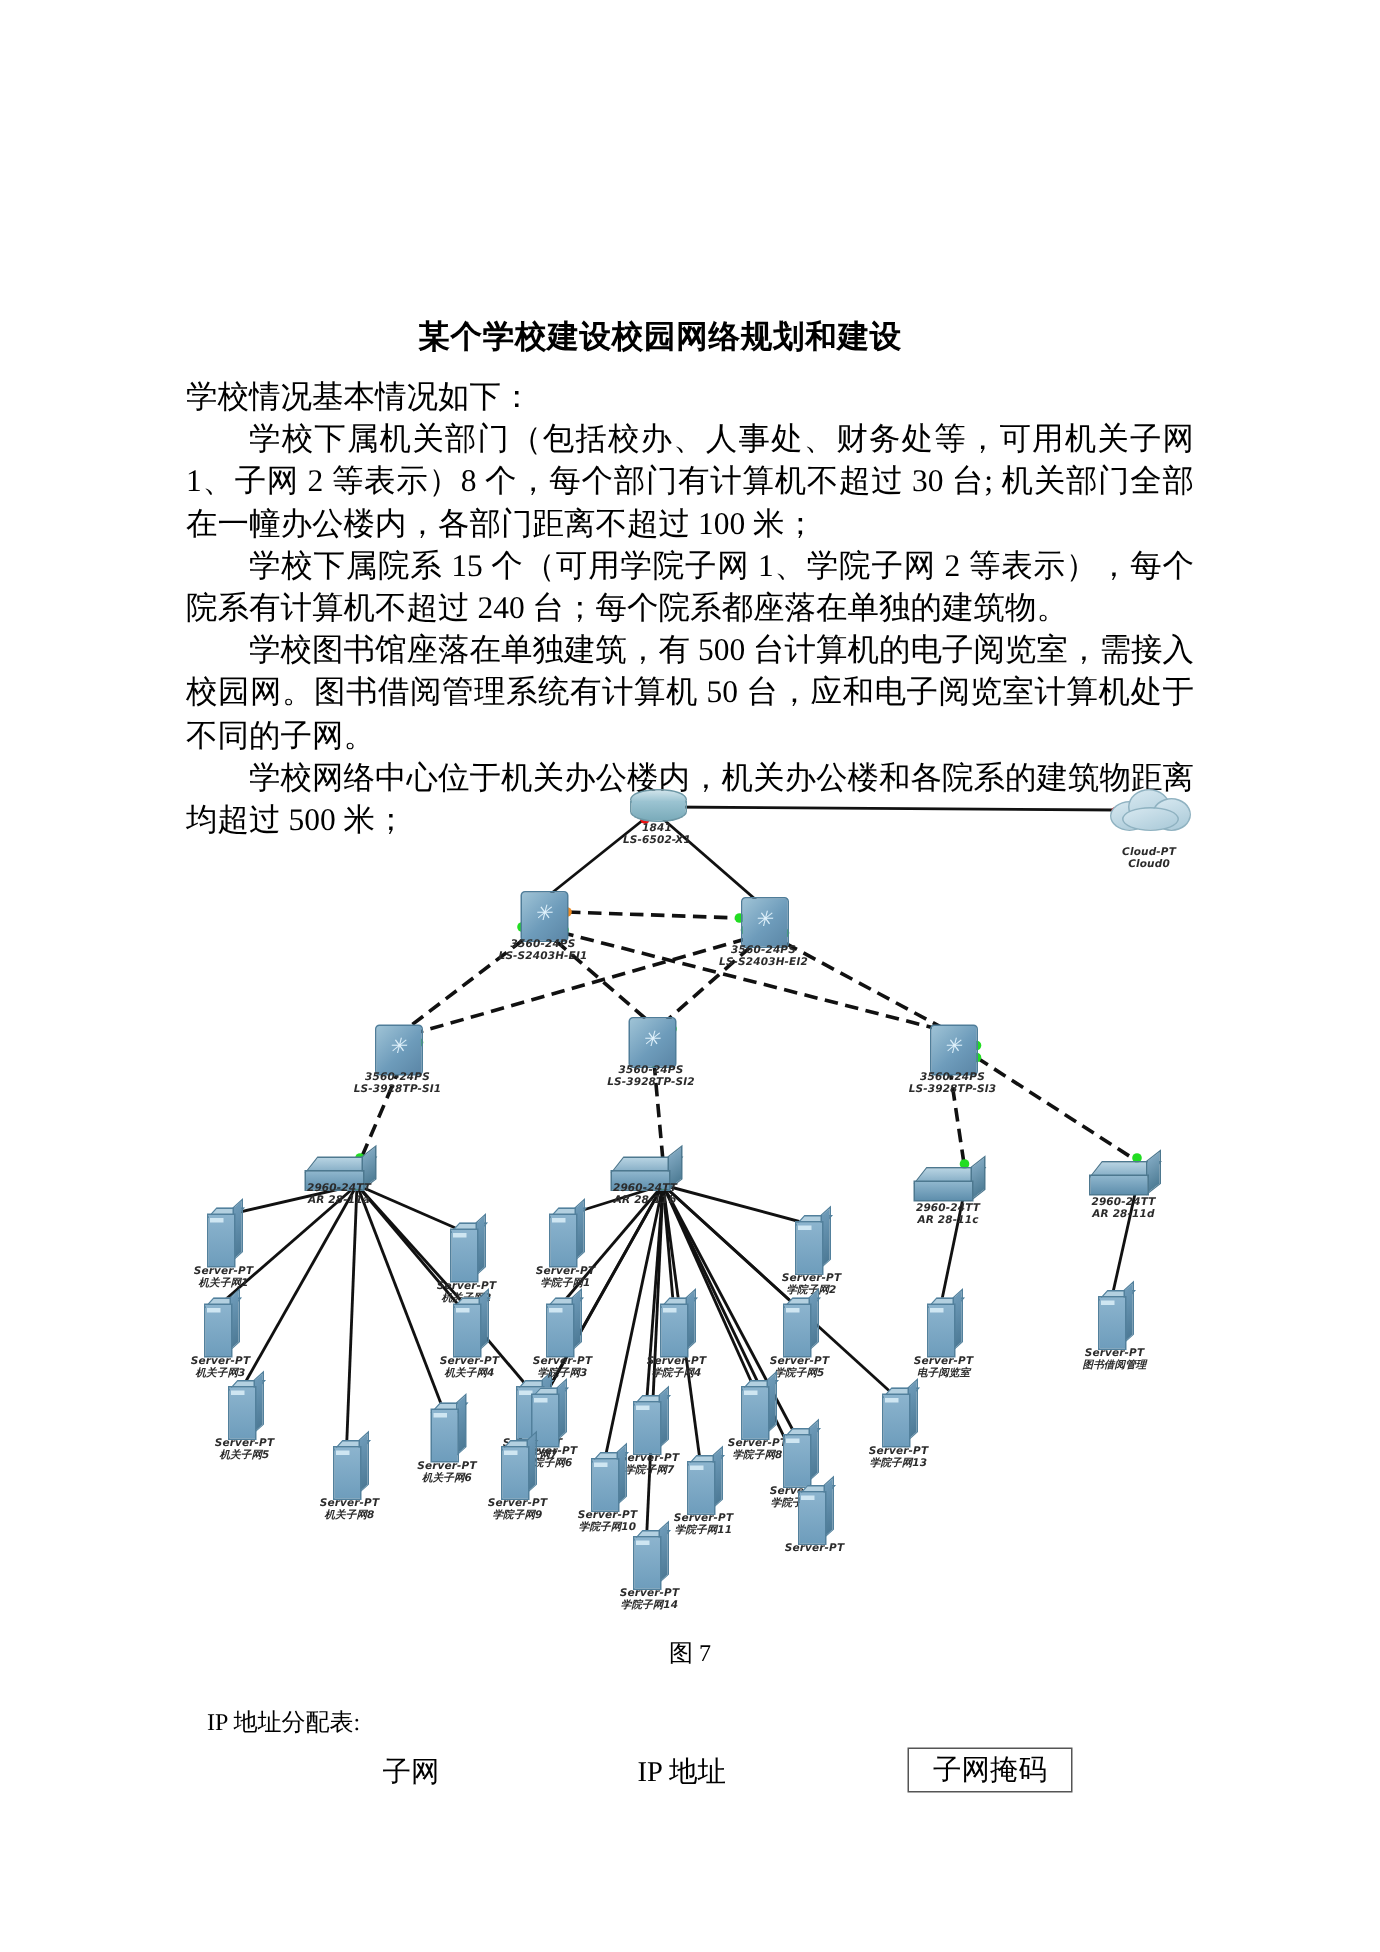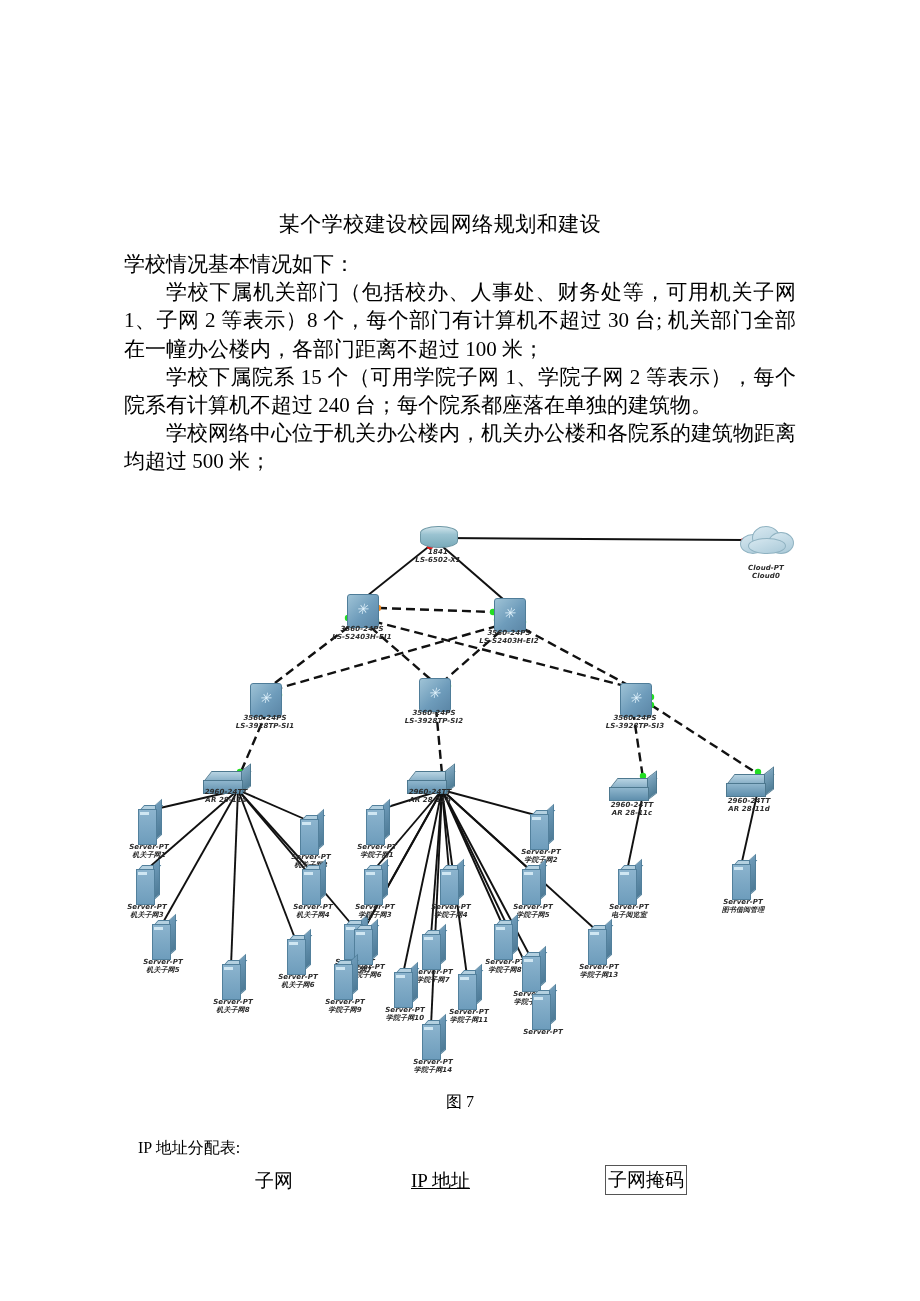--- a/index.html
+++ b/index.html
@@ -5,21 +5,21 @@
   html,body{margin:0;padding:0;background:#ffffff;}
   body{
     width:920px;height:1301px;position:relative;overflow:hidden;
     font-family:"Liberation Serif","DejaVu Serif",serif;
     color:#000;
   }
   .page{position:absolute;left:0;top:0;width:920px;height:1301px;}
 
   .doc-title{
     position:absolute;left:0;top:196px;width:880px;text-align:center;
-    font-size:21px;font-weight:normal;letter-spacing:.5px;
+    font-size:21px;font-weight:bold;letter-spacing:.5px;
   }
   .body-text{
     position:absolute;left:124px;top:250px;width:672px;
     font-size:21px;line-height:28.2px;text-align:justify;
   }
   .body-text p{margin:0;}
   .indent{text-indent:2em;}
 
   
   .diagram{
@@ -105,34 +105,35 @@
     transform:skewY(-42deg);transform-origin:top left;
   }
   .srv-ico .led{position:absolute;left:2px;top:7px;width:9px;height:3px;background:#cfe6f2;}
 
   .fig-caption{
     position:absolute;left:0;top:1092px;width:920px;text-align:center;font-size:16px;
   }
   .ip-table-title{position:absolute;left:138px;top:1138px;font-size:16px;}
   .tbl-head{position:absolute;top:1168px;font-size:19px;}
   .tbl-head.c1{left:255px;}
-  .tbl-head.c2{left:411px;text-decoration:underline;}
-  .tbl-head.c3{left:605px;border:1px solid #555;padding:1px 2px;top:1165px;}
+  .tbl-head.c2{left:425px;}
+  .tbl-head.c3{left:605px;border:1px solid #555;padding:1px 16px;top:1165px;}
 </style>
 </head>
 <body>
 
 <div class="page">
 
   <h1 class="doc-title">某个学校建设校园网络规划和建设</h1>
 
   <div class="body-text">
     <p>学校情况基本情况如下：</p>
     <p class="indent">学校下属机关部门（包括校办、人事处、财务处等，可用机关子网 1、子网 2 等表示）8 个，每个部门有计算机不超过 30 台; 机关部门全部在一幢办公楼内，各部门距离不超过 100 米；</p>
     <p class="indent">学校下属院系 15 个（可用学院子网 1、学院子网 2 等表示），每个院系有计算机不超过 240 台；每个院系都座落在单独的建筑物。</p>
+    <p class="indent">学校图书馆座落在单独建筑，有 500 台计算机的电子阅览室，需接入校园网。图书借阅管理系统有计算机 50 台，应和电子阅览室计算机处于不同的子网。</p>
     <p class="indent">学校网络中心位于机关办公楼内，机关办公楼和各院系的建筑物距离均超过 500 米；</p>
   </div>
 
   <div class="diagram">
     <svg width="780" height="560">
       <g id="links" stroke="#111" fill="none">
           <line x1="322" y1="18" x2="622" y2="20" stroke="#111111" stroke-width="1.9"></line>
           <line x1="310" y1="24" x2="240" y2="80" stroke="#111111" stroke-width="1.9"></line>
           <line x1="320" y1="26" x2="389" y2="86" stroke="#111111" stroke-width="1.9"></line>
           <line x1="256" y1="88" x2="371" y2="92" stroke="#111111" stroke-width="2.4" stroke-dasharray="9 5"></line>

